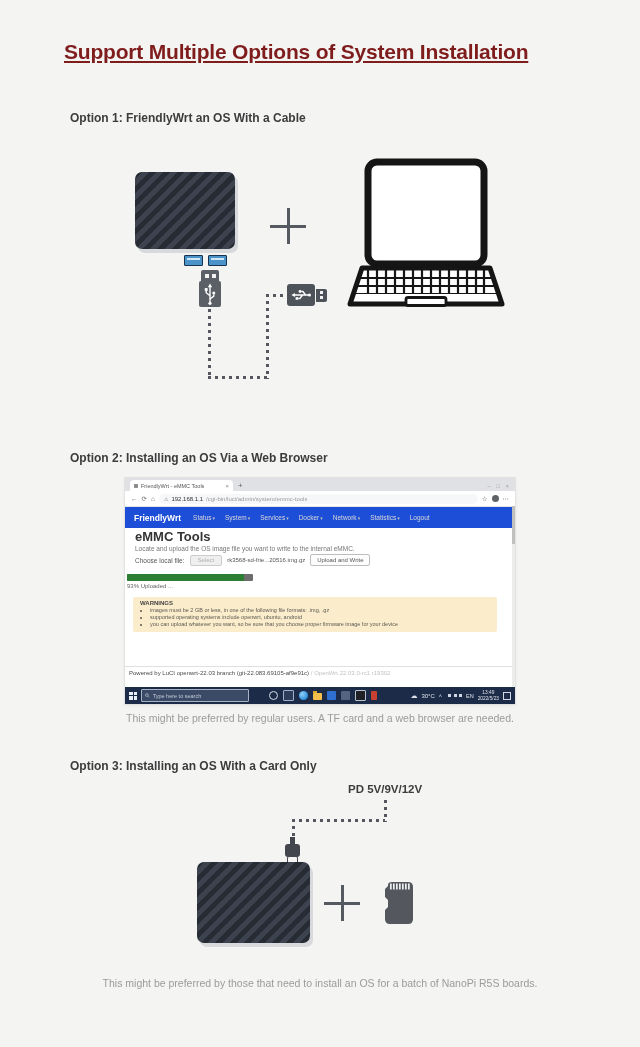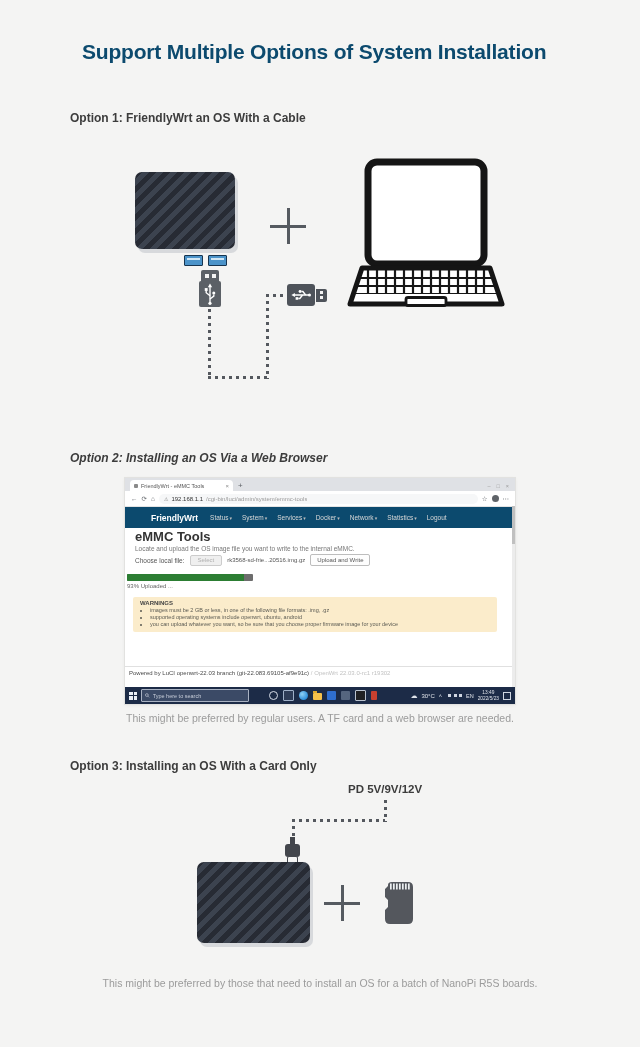--- a/index.html
+++ b/index.html
@@ -1,24 +1,24 @@
 <!DOCTYPE html>
 <html><head>
 <meta charset="utf-8">
 <style>
   html,body { margin:0; padding:0; background:#f4f4f3; }
   .page { position:relative; width:640px; height:1047px; background:#f4f4f3;
           font-family:"Liberation Sans", sans-serif; overflow:hidden; color:#3d3d3d; }
 
   
-  .title    { position:absolute; left:82px; top:40px; font-size:21px; font-weight:bold; color:#0c4a6e; letter-spacing:-0.2px; }
+  .title    { position:absolute; left:64px; top:40px; font-size:21px; font-weight:bold; color:#7f1d1d; letter-spacing:-0.2px;text-decoration:underline; }
   .intro    { position:absolute; left:70px; top:89px; font-size:10.5px; color:#8f8f8f; }
   .opt-head { position:absolute; font-size:12px; font-weight:bold; color:#3c3c3c; }
   #opt1-h { left:70px; top:111px; }
-  #opt2-h { left:70px; top:451px;font-style:italic; }
+  #opt2-h { left:70px; top:451px; }
   #opt3-h { left:70px; top:759px; }
   .caption  { position:absolute; left:0; width:640px; text-align:center; font-size:10.5px; color:#9b9b9b; }
   #cap1 { top:403px; }
   #cap2 { top:712px; }
   #cap3 { top:977px; line-height:13.5px; }
 
   
   .device { position:absolute; border-radius:7px;
             background:repeating-linear-gradient(135deg,#272b34 0 5px,#3c434f 5px 10px);
             box-shadow:3px 4px 0 rgba(192,195,200,0.55); }
@@ -79,21 +79,21 @@
   .addressbar { height:15px; background:#fff; border-bottom:1px solid #e4e4e4; display:flex; align-items:center;
                 gap:4px; padding:0 6px; font-size:6.5px; color:#5f6368; }
   .urlbox { display:flex; align-items:center; gap:3px; background:#f6f7f8; border-radius:6px; height:10px;
             padding:0 5px; flex:1; min-width:0; font-size:6px; }
   .url-host { color:#333; }
   .url-path { color:#9a9a9a; white-space:nowrap; overflow:hidden; }
   .warn-glyph { font-size:5px; color:#8a8a8a; }
   .bar-right { display:flex; align-items:center; gap:4px; }
   .avatar { width:7px; height:7px; border-radius:50%; background:#5f6368; }
 
-  .navbar { height:21px; background:#0c4a6e; display:flex; align-items:center; gap:10px; padding:0 26px; }
+  .navbar { height:21px; background:#1d4ed8; display:flex; align-items:center; gap:10px; padding:0 9px; }
   .brand { color:#fff; font-size:8.5px; font-weight:bold; margin-right:2px; }
   .menu-item { color:#d8d8d8; font-size:6.5px; display:flex; align-items:center; gap:1px; }
   .menu-item .chev { font-size:5px; color:#bdbdbd; }
 
   .bcontent { position:relative; height:160px; background:#fff; overflow:hidden; }
   .emmc-h { position:absolute; left:10px; top:1px; font-size:13px; font-weight:bold; color:#333; }
   .emmc-desc { position:absolute; left:10px; top:17px; font-size:6.5px; color:#777; }
   .file-row { position:absolute; left:10px; top:26px; display:flex; align-items:center; gap:5px; }
   .file-label { font-size:6.5px; color:#555; }
   .btn-select { font-size:6px; color:#b0b0b0; background:#efefef; border:1px solid #cccccc; border-radius:2px; padding:1.5px 7px; }

